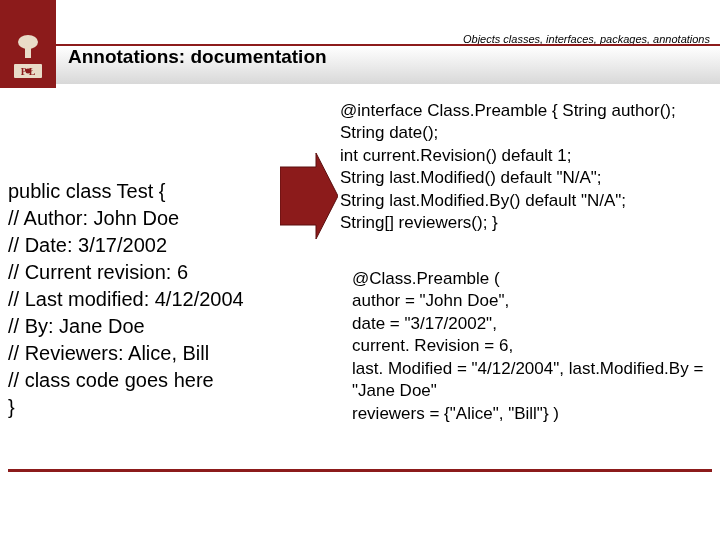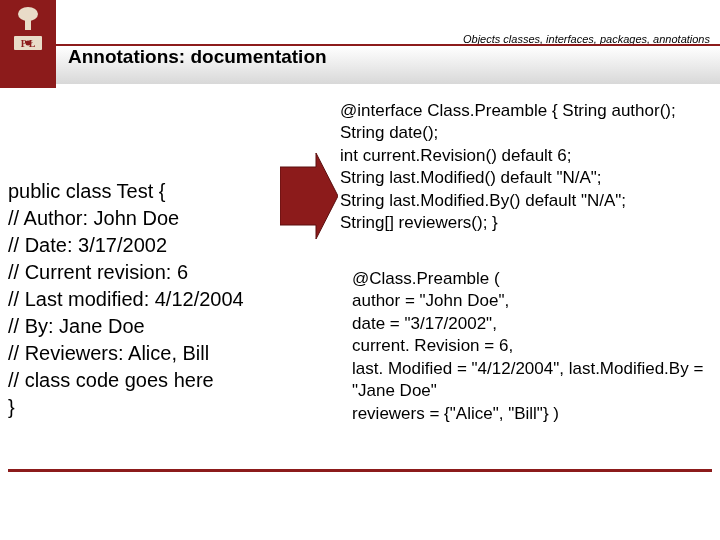--- a/index.html
+++ b/index.html
@@ -16,21 +16,21 @@
     height: 88px;
   }
   .logo {
     position: absolute;
     left: 0;
     top: 0;
     width: 56px;
     height: 88px;
     background: #8c1b1b;
     display: flex;
-    align-items: flex-start;
+    align-items: flex-end;
     justify-content: center;
   }
   .logo svg { display: block; }
   .breadcrumb {
     position: absolute;
     right: 10px;
     top: 8px;
     font-size: 11px;
     font-style: italic;
     color: #000;
@@ -137,21 +137,21 @@
 }</div>
 
   <div class="arrow">
     <svg width="58" height="86" viewBox="0 0 58 86">
       <polygon points="0,14 36,14 36,0 58,43 36,86 36,72 0,72" fill="#8c1b1b" stroke="#5a0f0f" stroke-width="1"></polygon>
     </svg>
   </div>
 
   <div class="right-top">@interface Class.Preamble { String author();
 String date();
-int current.Revision() default 6;
+int current.Revision() default 1;
 String last.Modified() default "N/A";
 String last.Modified.By() default "N/A";
 String[] reviewers(); }</div>
   <div class="right-bottom">@Class.Preamble (
 author = "John Doe",
 date = "3/17/2002",
 current. Revision = 6,
 last. Modified = "4/12/2004", last.Modified.By = "Jane Doe"
 reviewers = {"Alice", "Bill"}  )</div>
 </div>

